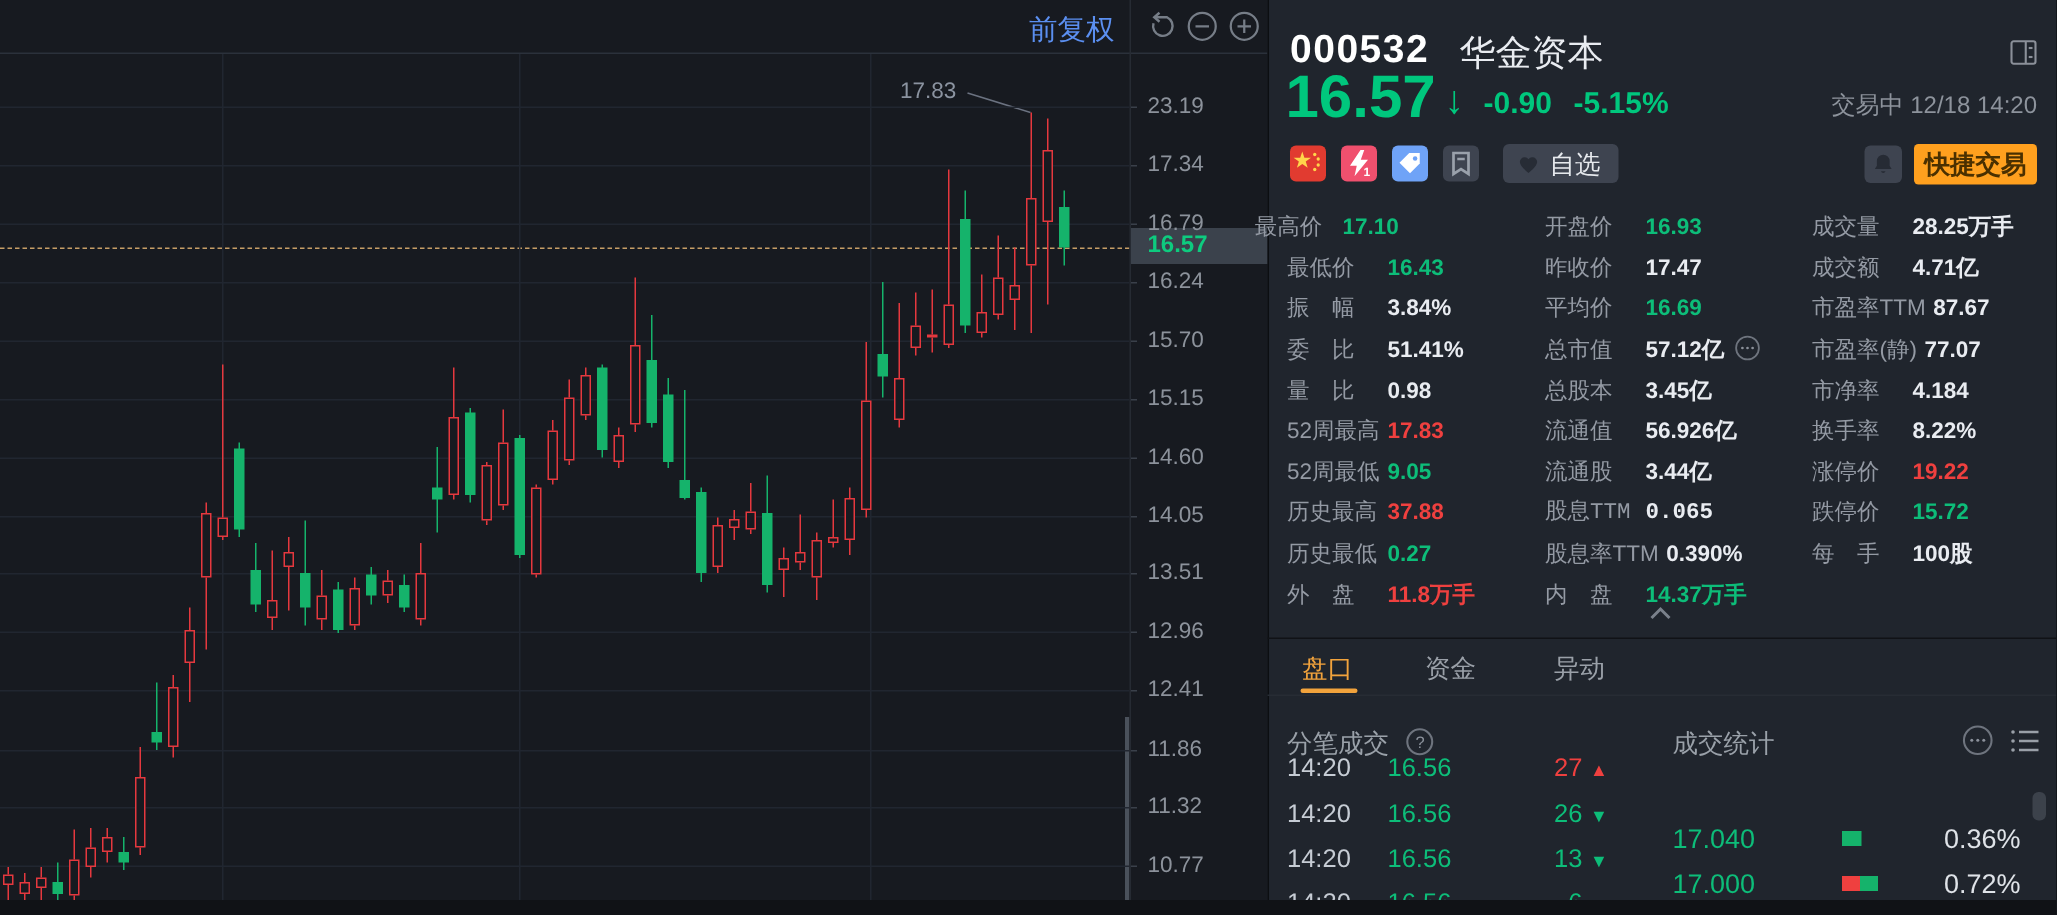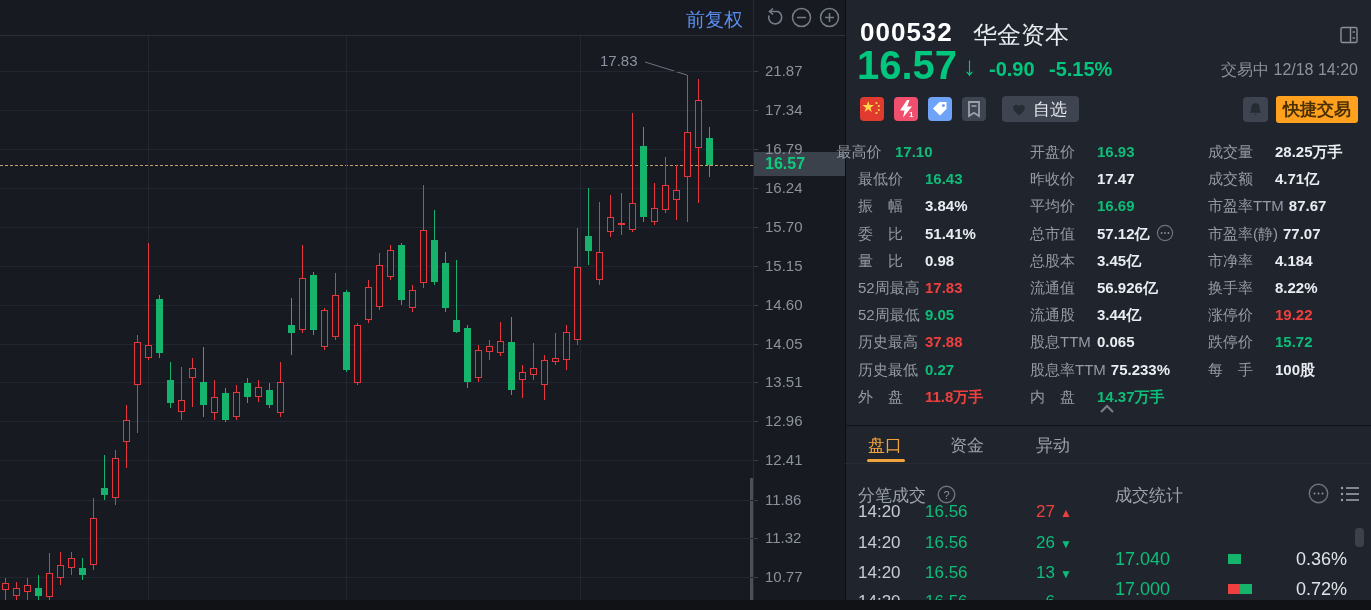--- a/index.html
+++ b/index.html
@@ -252,21 +252,21 @@
     <svg class="axis-ctrl" style="left:37px" viewBox="0 0 21 21">
       <circle cx="10.5" cy="10.5" r="9" fill="none" stroke="#767d87" stroke-width="1.5"></circle>
       <line x1="6" y1="10.5" x2="15" y2="10.5" stroke="#767d87" stroke-width="1.5"></line>
     </svg>
     <svg class="axis-ctrl" style="left:65px" viewBox="0 0 21 21">
       <circle cx="10.5" cy="10.5" r="9" fill="none" stroke="#767d87" stroke-width="1.5"></circle>
       <line x1="6" y1="10.5" x2="15" y2="10.5" stroke="#767d87" stroke-width="1.5"></line>
       <line x1="10.5" y1="6" x2="10.5" y2="15" stroke="#767d87" stroke-width="1.5"></line>
     </svg>
     <div id="price-tag">16.57</div>
-  <div class="axis-label" style="top: 62px;">21.87</div>
+  <div class="axis-label" style="top: 62px;">23.19</div>
       <div class="axis-tick" style="top: 71px;"></div>
       <div class="axis-label" style="top: 101.088px;">17.34</div>
       <div class="axis-tick" style="top: 110.088px;"></div>
       <div class="axis-label" style="top: 140.177px;">16.79</div>
       <div class="axis-tick" style="top: 149.177px;"></div>
       <div class="axis-label" style="top: 179.266px;">16.24</div>
       <div class="axis-tick" style="top: 188.266px;"></div>
       <div class="axis-label" style="top: 217.643px;">15.70</div>
       <div class="axis-tick" style="top: 226.643px;"></div>
       <div class="axis-label" style="top: 256.732px;">15.15</div>
@@ -361,22 +361,22 @@
       <div class="srow" style="left: 1030px; top: 192.4px;"><span class="slabel">平均价</span><span class="sval c-g">16.69</span></div>
       <div class="srow" style="left: 1030px; top: 219.6px;"><span class="slabel">总市值</span><span class="sval c-w">57.12亿</span><svg class="more-ic" width="18" height="18" viewBox="0 0 18 18">
           <circle cx="9" cy="9" r="7.6" fill="none" stroke="#6e747e" stroke-width="1.2"></circle>
           <circle cx="5.6" cy="9" r="0.9" fill="#8b919b"></circle>
           <circle cx="9" cy="9" r="0.9" fill="#8b919b"></circle>
           <circle cx="12.4" cy="9" r="0.9" fill="#8b919b"></circle>
         </svg></div>
       <div class="srow" style="left: 1030px; top: 246.8px;"><span class="slabel">总股本</span><span class="sval c-w">3.45亿</span></div>
       <div class="srow" style="left: 1030px; top: 274px;"><span class="slabel">流通值</span><span class="sval c-w">56.926亿</span></div>
       <div class="srow" style="left: 1030px; top: 301.2px;"><span class="slabel">流通股</span><span class="sval c-w">3.44亿</span></div>
-      <div class="srow" style="left: 1030px; top: 328.4px;"><span class="slabel">股息TTM</span><span class="sval c-w">0.065</span></div>
-      <div class="srow" style="left: 1030px; top: 355.6px;"><span class="slabel">股息率TTM</span><span class="sval c-w">75.233%</span></div>
+      <div class="srow" style="left: 1030px; top: 328.4px; font-family: Liberation Mono, monospace;"><span class="slabel">股息TTM</span><span class="sval c-w">0.065</span></div>
+      <div class="srow" style="left: 1030px; top: 355.6px;"><span class="slabel">股息率TTM</span><span class="sval c-w">0.390%</span></div>
       <div class="srow" style="left: 1030px; top: 382.8px;"><span class="slabel">内　盘</span><span class="sval c-g">14.37万手</span></div>
       <div class="srow" style="left: 1208px; top: 138px;"><span class="slabel">成交量</span><span class="sval c-w">28.25万手</span></div>
       <div class="srow" style="left: 1208px; top: 165.2px;"><span class="slabel">成交额</span><span class="sval c-w">4.71亿</span></div>
       <div class="srow" style="left: 1208px; top: 192.4px;"><span class="slabel">市盈率TTM</span><span class="sval c-w">87.67</span></div>
       <div class="srow" style="left: 1208px; top: 219.6px;"><span class="slabel">市盈率(静)</span><span class="sval c-w">77.07</span></div>
       <div class="srow" style="left: 1208px; top: 246.8px;"><span class="slabel">市净率</span><span class="sval c-w">4.184</span></div>
       <div class="srow" style="left: 1208px; top: 274px;"><span class="slabel">换手率</span><span class="sval c-w">8.22%</span></div>
       <div class="srow" style="left: 1208px; top: 301.2px;"><span class="slabel">涨停价</span><span class="sval c-r">19.22</span></div>
       <div class="srow" style="left: 1208px; top: 328.4px;"><span class="slabel">跌停价</span><span class="sval c-g">15.72</span></div>
       <div class="srow" style="left: 1208px; top: 355.6px;"><span class="slabel">每　手</span><span class="sval c-w">100股</span></div>

